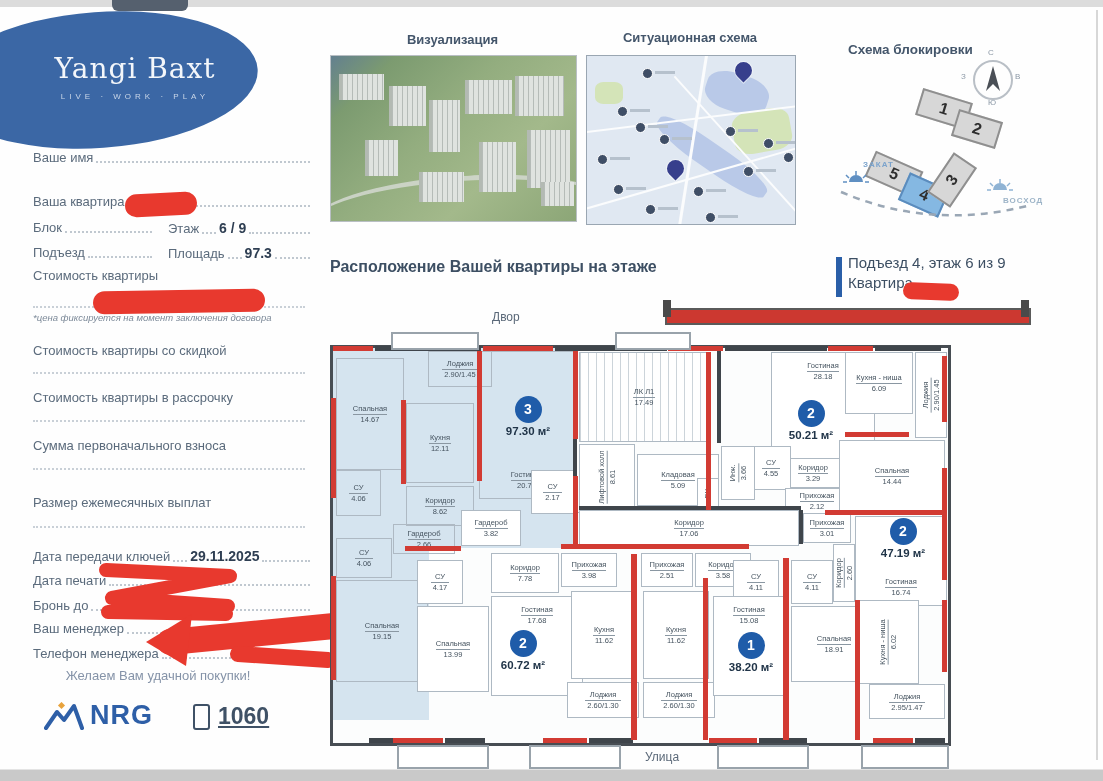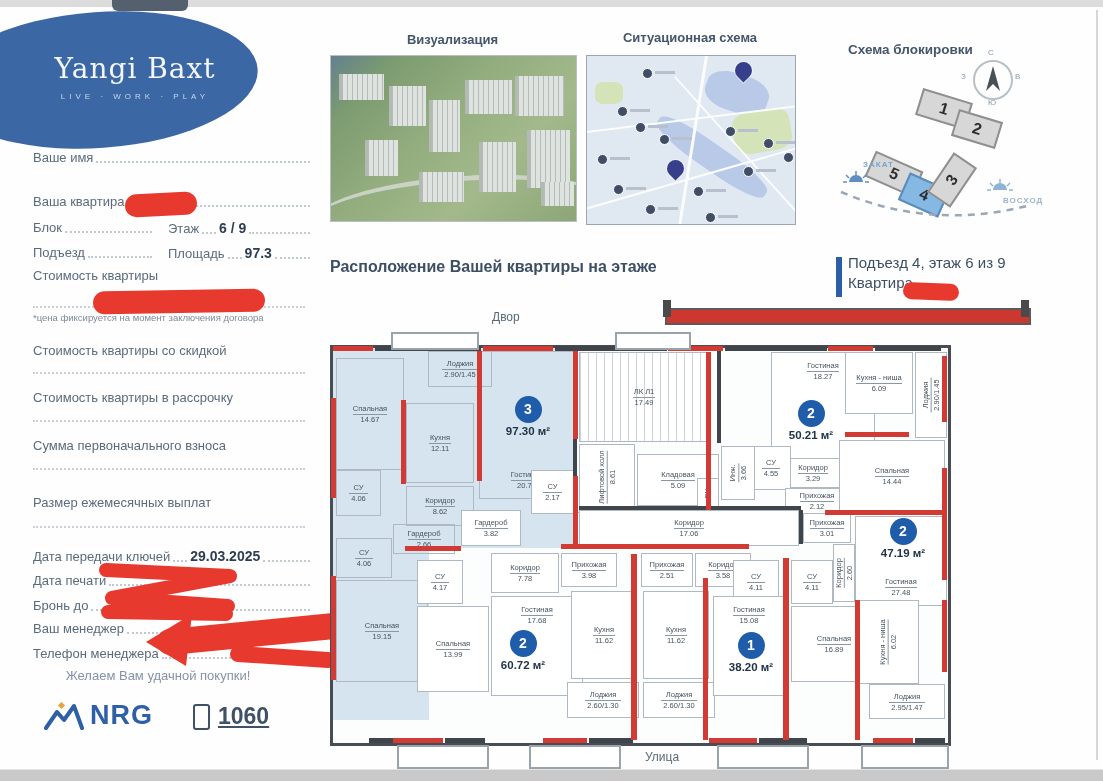--- a/index.html
+++ b/index.html
@@ -17,21 +17,21 @@
              border-radius:50%;transform:rotate(-4deg);}
   .logo-name{position:absolute;left:10px;top:52px;width:250px;text-align:center;color:#f3f6fa;
              font-family:"DejaVu Serif",serif;font-size:28px;letter-spacing:1px;}
   .logo-tag{position:absolute;left:10px;top:92px;width:250px;text-align:center;color:#c9d6e8;
             font-size:8px;letter-spacing:4px;}
   .f-row{position:absolute;left:33px;right:790px;display:flex;align-items:flex-end;
          font-size:13px;color:#5b6b7c;}
   .f-row .dots{flex:1;border-bottom:2px dotted #c0c8d0;margin:0 3px 2px;}
   .f-row .sdots{width:14px;border-bottom:2px dotted #c0c8d0;margin:0 3px 2px;}
   .f-row .val{font-weight:bold;color:#2e3e52;font-size:14px;white-space:nowrap;}
-  .f-note{position:absolute;font-size:9.5px;color:#7d8a99;}
+  .f-note{position:absolute;font-size:9.5px;color:#7d8a99;font-style:italic;}
   .dotline{position:absolute;left:33px;width:272px;border-bottom:2px dotted #c9d0d7;}
   .wish{position:absolute;left:33px;top:668px;width:250px;text-align:center;color:#8593a8;font-size:13px;}
   .nrg{position:absolute;left:44px;top:700px;display:flex;align-items:center;}
   .nrg-text{font-size:27px;font-weight:bold;color:#2e5fa7;letter-spacing:1px;margin-left:6px;}
   .ph{position:absolute;left:193px;top:703px;display:flex;align-items:center;color:#3f5166;}
   .ph-icon{width:13px;height:22px;border:2px solid #3f5166;border-radius:3px;margin-right:8px;}
   .ph-num{font-size:23px;font-weight:bold;text-decoration:underline;}
 
   
   .blob{position:absolute;background:#e8392e;border-radius:12px;}
@@ -154,21 +154,21 @@
     <span>Сумма первоначального взноса</span>
   </div>
   <div class="dotline" style="top:468px;"></div>
   <div class="f-row" style="top:495px;">
     <span>Размер ежемесячных выплат</span>
   </div>
   <div class="dotline" style="top:526px;"></div>
   <div class="f-row" style="top:548px;">
     <span>Дата передачи ключей</span>
       <span class="sdots"></span>
-      <span class="val">29.03.2025</span>
+      <span class="val">29.11.2025</span>
       <span class="dots"></span>
   </div>
   <div class="f-row" style="top:573px;">
     <span>Дата печати</span>
       <span class="dots"></span>
   </div>
   <div class="f-row" style="top:598px;">
     <span>Бронь до</span>
       <span class="dots"></span>
   </div>
@@ -397,36 +397,36 @@
       <div class="room w lt" style="left: 380px; top: 248px; width: 70px; height: 90px;">
         <span class="lbl"><span>Гостиная</span><span class="ar">15.08</span></span>
       </div>
       <div class="room w" style="left: 458px; top: 212px; width: 40px; height: 42px;">
         <span class="lbl"><span>СУ</span><span class="ar">4.11</span></span>
       </div>
       <div class="room w v" style="left: 500px; top: 196px; width: 20px; height: 56px;">
         <span class="lbl"><span>Коридор</span><span class="ar">2.60</span></span>
       </div>
       <div class="room w" style="left: 458px; top: 258px; width: 84px; height: 74px;">
-        <span class="lbl"><span>Спальная</span><span class="ar">16.89</span></span>
+        <span class="lbl"><span>Спальная</span><span class="ar">18.91</span></span>
       </div>
       <div class="room w lb" style="left: 522px; top: 168px; width: 90px; height: 80px;">
-        <span class="lbl"><span>Гостиная</span><span class="ar">27.48</span></span>
+        <span class="lbl"><span>Гостиная</span><span class="ar">16.74</span></span>
       </div>
       <div class="room w v" style="left: 524px; top: 252px; width: 60px; height: 82px;">
         <span class="lbl"><span>Кухня - ниша</span><span class="ar">6.02</span></span>
       </div>
       <div class="room w" style="left: 536px; top: 336px; width: 74px; height: 33px;">
         <span class="lbl"><span>Лоджия</span><span class="ar">2.95/1.47</span></span>
       </div>
       <div class="room w" style="left: 470px; top: 165px; width: 46px; height: 28px;">
         <span class="lbl"><span>Прихожая</span><span class="ar">3.01</span></span>
       </div>
       <div class="room w lt" style="left: 438px; top: 4px; width: 102px; height: 104px;">
-        <span class="lbl"><span>Гостиная</span><span class="ar">18.27</span></span>
+        <span class="lbl"><span>Гостиная</span><span class="ar">28.18</span></span>
       </div>
       <div class="room w" style="left: 444px; top: 110px; width: 70px; height: 28px;">
         <span class="lbl"><span>Коридор</span><span class="ar">3.29</span></span>
       </div>
       <div class="room w" style="left: 418px; top: 98px; width: 38px; height: 42px;">
         <span class="lbl"><span>СУ</span><span class="ar">4.55</span></span>
       </div>
       <div class="room w" style="left: 452px; top: 140px; width: 62px; height: 24px;">
         <span class="lbl"><span>Прихожая</span><span class="ar">2.12</span></span>
       </div>

